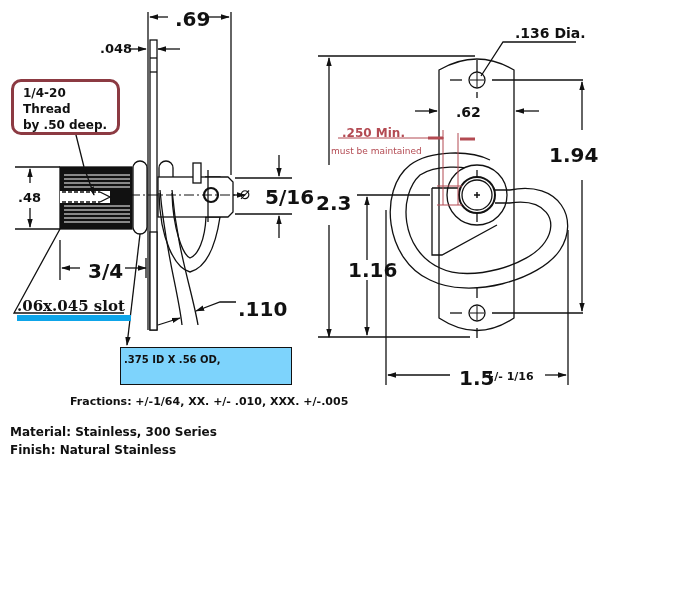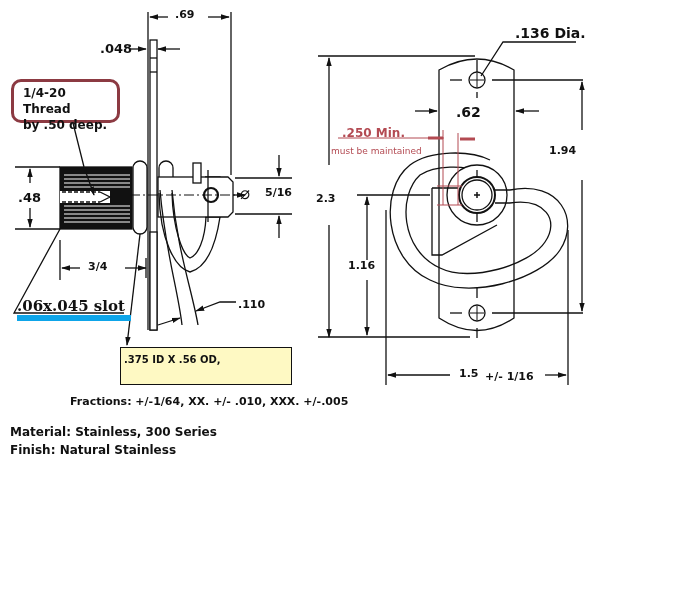--- a/index.html
+++ b/index.html
@@ -1,29 +1,29 @@
 <!DOCTYPE html>
 <html><head>
 <meta charset="utf-8">
 <style>
   html, body { margin: 0; padding: 0; background: #ffffff; }
   body { width: 682px; height: 592px; position: relative; overflow: hidden; font-family: "DejaVu Sans", sans-serif; }
   svg.drawing { position: absolute; left: 0; top: 0; width: 682px; height: 592px; }
   .lbl { position: absolute; color: #111; white-space: nowrap; line-height: 1; }
-  .dim-big { font-size: 11px; font-weight: bold; }
+  .dim-big { font-size: 20px; font-weight: bold; }
   .dim-med { font-size: 14px; font-weight: bold; }
   .callout-thread {
-    position: absolute; left: 11px; top: 79px; width: 109px; height: 44px;
+    position: absolute; left: 11px; top: 79px; width: 109px; height: 56px;
     border: 3px solid #8c3a42; border-radius: 10px; background: #fff;
     box-sizing: border-box; padding: 3px 0 0 9px;
     font-family: "DejaVu Sans", sans-serif; font-size: 12px; font-weight: bold; color: #111; line-height: 16px;
   }
   .callout-viton {
     position: absolute; left: 120px; top: 347px; width: 172px; height: 38px;
-    border: 1px solid #111; background: #fef9c3; box-sizing: border-box; padding: 4px 0 0 3px;
+    border: 1px solid #111; background: #7dd3fc; box-sizing: border-box; padding: 4px 0 0 3px;
     font-family: "DejaVu Sans", sans-serif; font-size: 10px; font-weight: bold; color: #111; line-height: 15px;
   }
   .slot-lbl { position: absolute; left: 17px; top: 297px; font-family: "DejaVu Serif", serif; font-weight: bold; font-size: 15px; color: #111; border-bottom: 6px solid #0ea5e9; padding-right: 6px; }
   .red-lbl { position: absolute; color: #b34a52; white-space: nowrap; }
   .notes { position: absolute; font-family: "DejaVu Sans", sans-serif; font-weight: bold; color: #111; white-space: nowrap; }
 </style>
 </head>
 <body>
 
 <svg class="drawing" viewBox="0 0 682 592" xmlns="http://www.w3.org/2000/svg">

